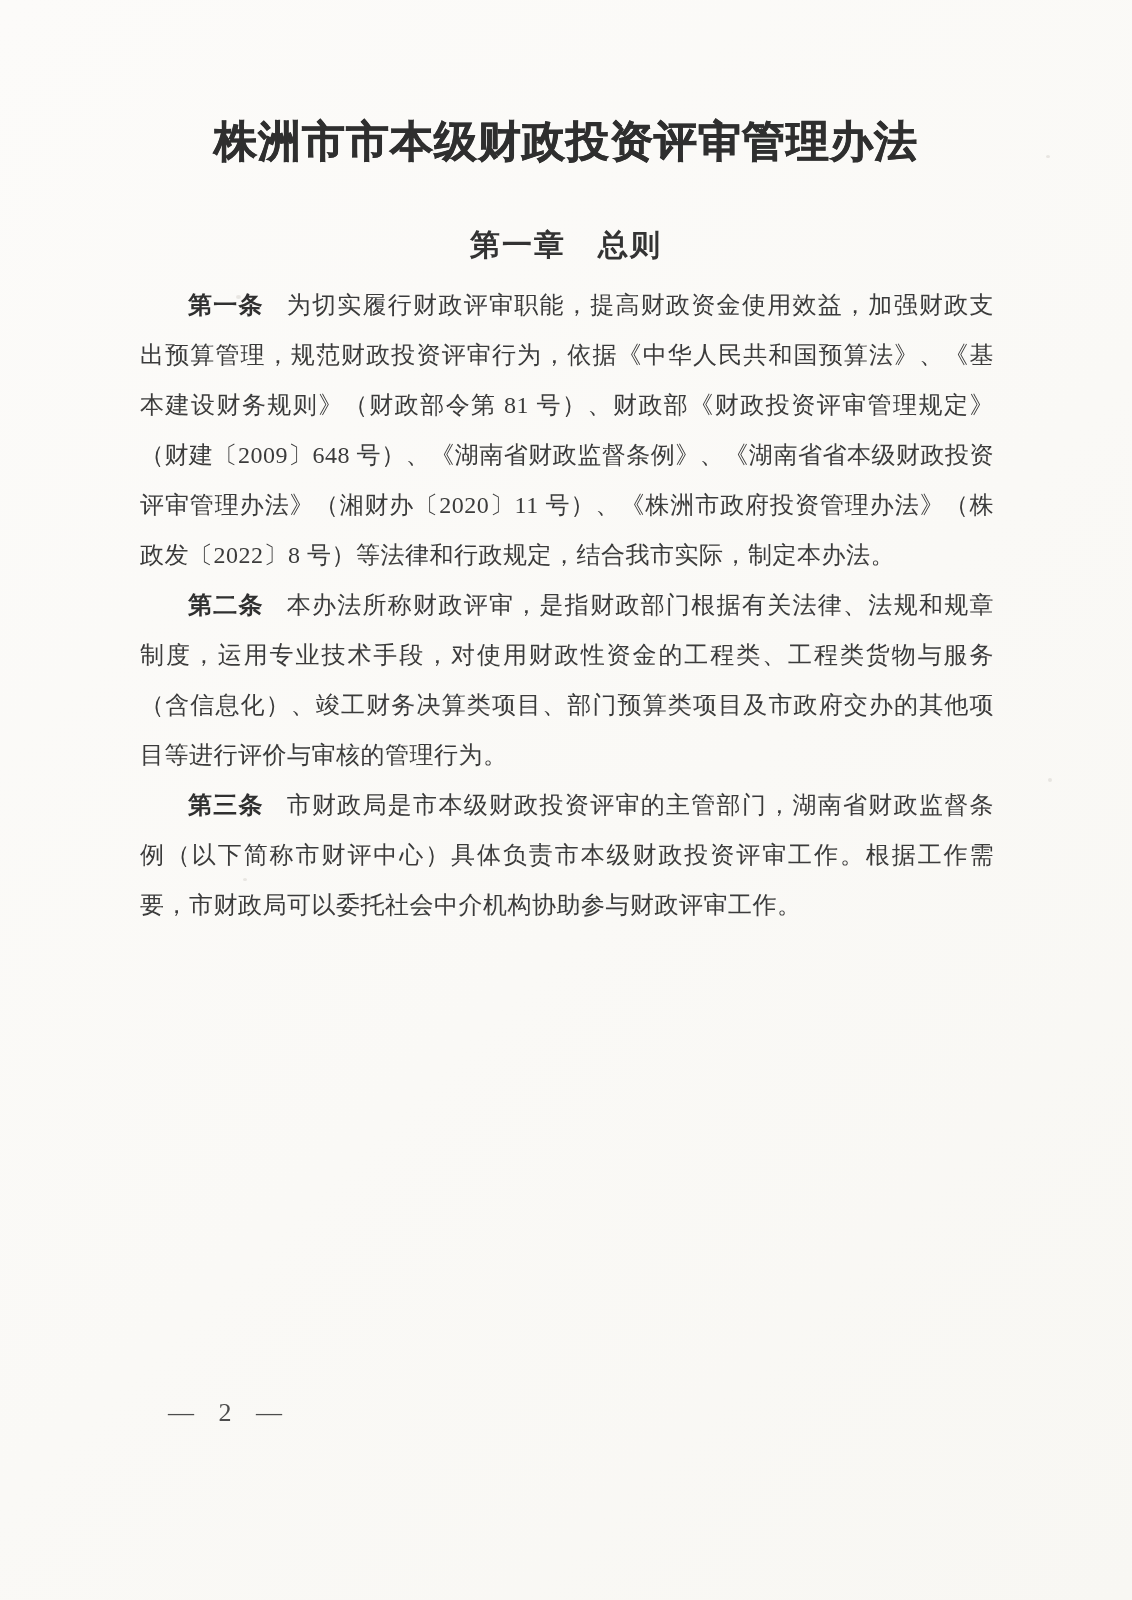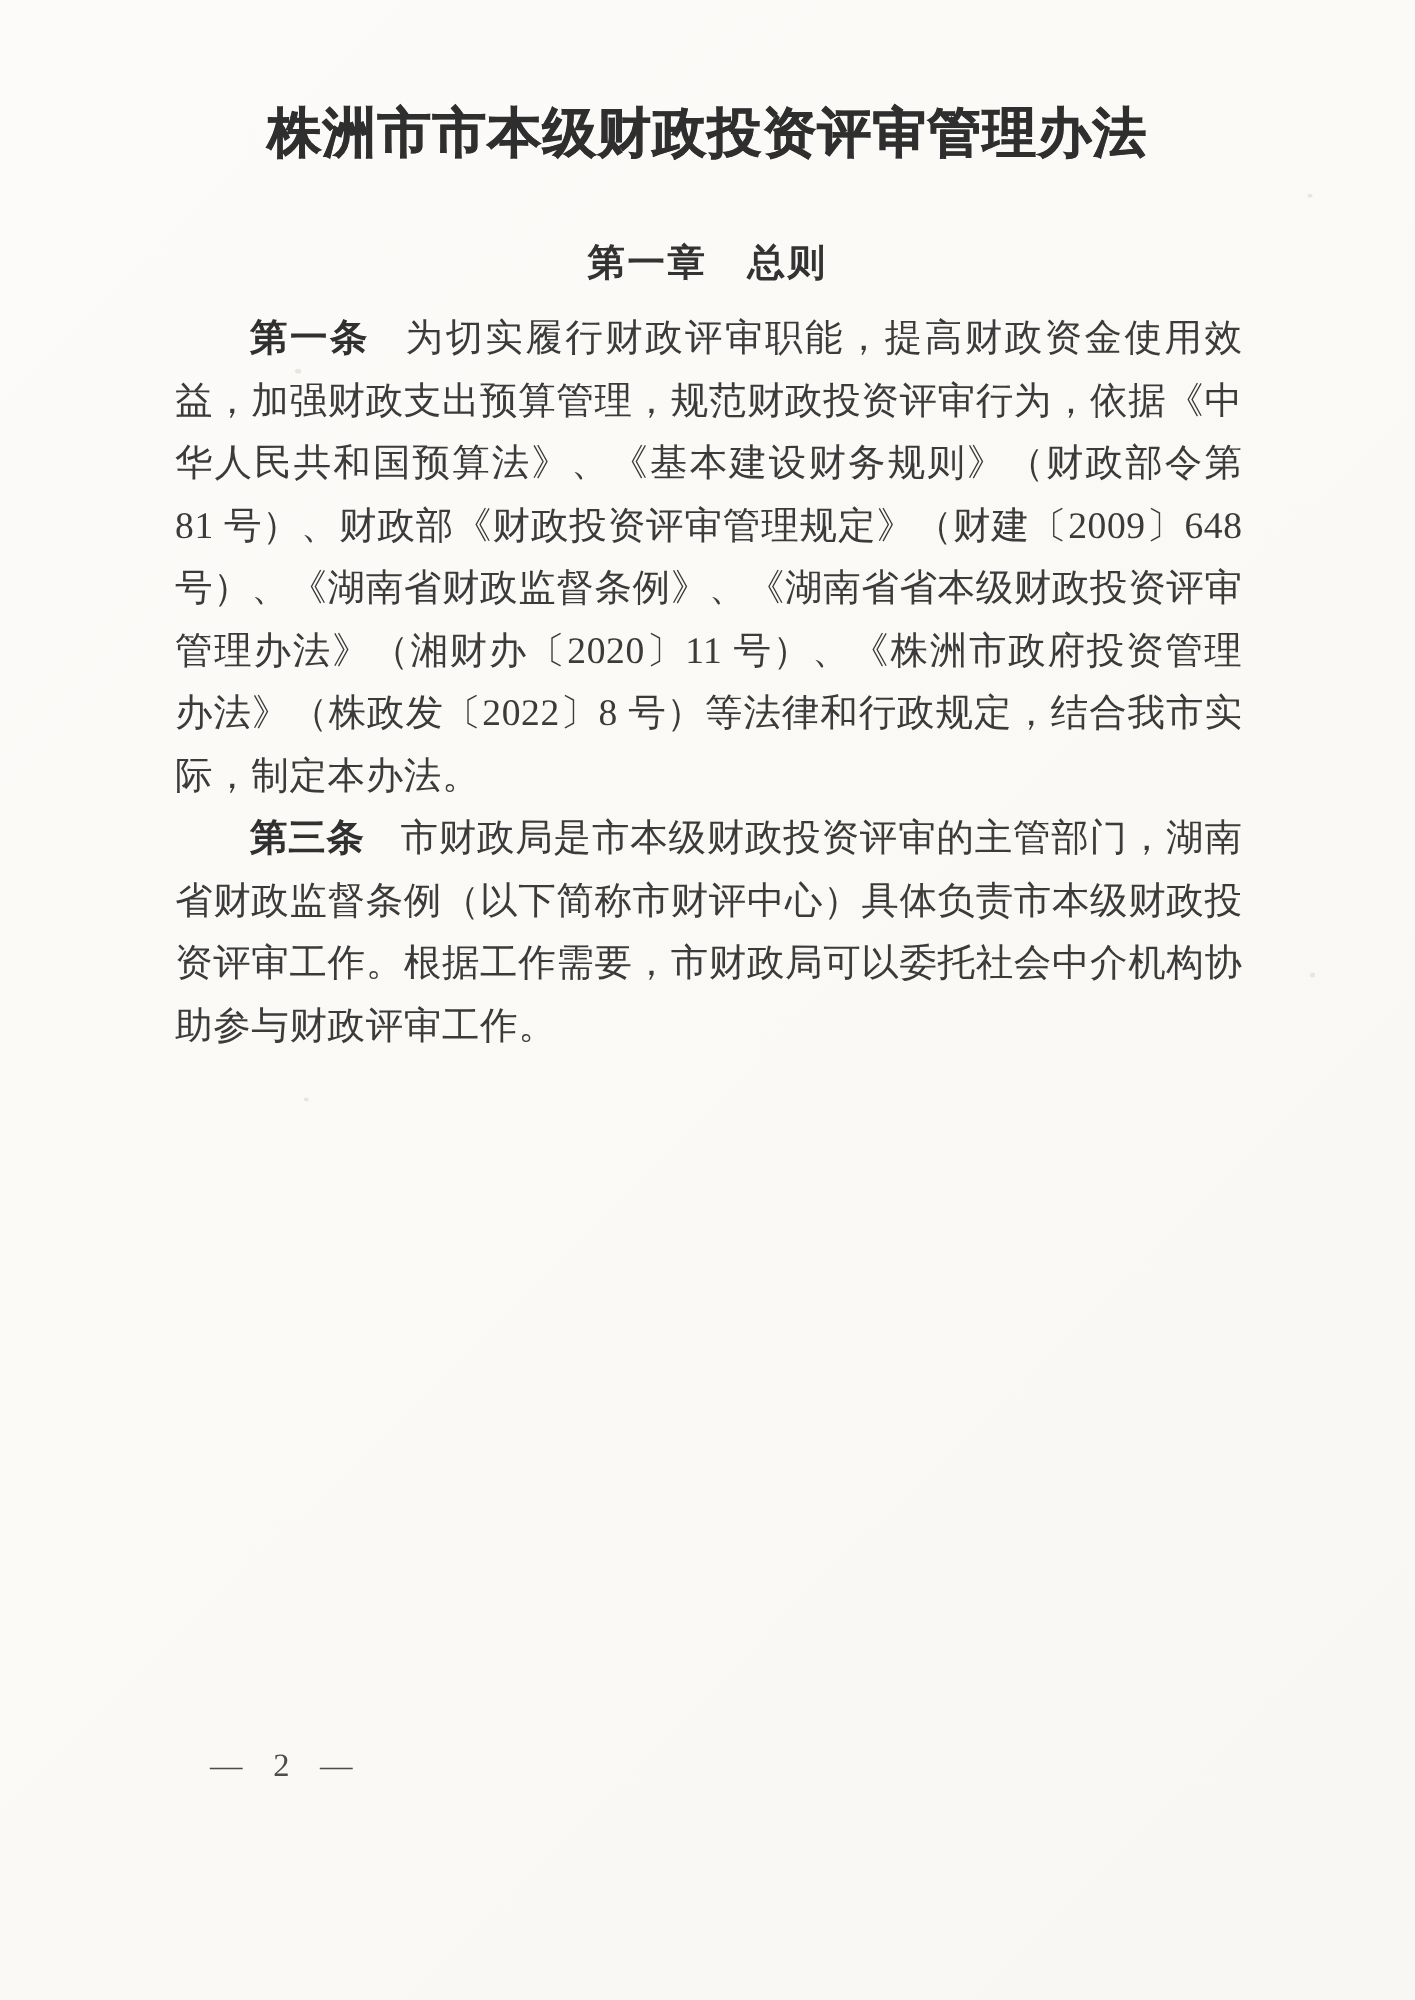--- a/index.html
+++ b/index.html
@@ -28,21 +28,21 @@
     background: #d8d6d0;
     opacity: .55;
   }
   .speck.s1 { left: 236px; top: 295px;  width: 5px; height: 4px; }
   .speck.s2 { left: 1046px; top: 155px; width: 4px; height: 3px; }
   .speck.s3 { left: 1048px; top: 778px; width: 4px; height: 4px; }
   .speck.s4 { left: 243px; top: 878px;  width: 4px; height: 3px; }
 
   .title {
     margin: 0;
-    padding-top: 82px;
+    padding-top: 116px;
     text-align: center;
     font-family: "Liberation Sans", sans-serif;
     font-weight: 800;
     font-size: 43px;
     line-height: 50px;
     letter-spacing: 1px;
     color: #2f2f2f;
     -webkit-text-stroke: .6px #2f2f2f;
   }
   .chapter {
@@ -52,21 +52,21 @@
     font-family: "Liberation Sans", sans-serif;
     font-weight: 700;
     font-size: 30px;
     line-height: 34px;
     letter-spacing: 2px;
     color: #333333;
   }
   .doc-body {
     margin: 18px 0 0 140px;
     width: 854px;
-    font-size: 30px;
+    font-size: 24px;
     line-height: 50px;
     text-align: justify;
     color: #3b3b3b;
     letter-spacing: .5px;
   }
   .doc-body p {
     margin: 0;
     text-indent: 2em;
   }
   .art-label {
@@ -95,20 +95,21 @@
   <span class="speck s3"></span>
   <span class="speck s4"></span>
 
   <h1 class="title">株洲市市本级财政投资评审管理办法</h1>
 
   <h2 class="chapter">第一章　总则</h2>
 
   <div class="doc-body">
     <p><span class="art-label">第一条</span><span>为切实履行财政评审职能，提高财政资金使用效益，加强财政支出预算管理，规范财政投资评审行为，依据《中华人民共和国预算法》、《基本建设财务规则》（财政部令第 81 号）、财政部《财政投资评审管理规定》（财建〔2009〕648 号）、《湖南省财政监督条例》、《湖南省省本级财政投资评审管理办法》（湘财办〔2020〕11 号）、《株洲市政府投资管理办法》（株政发〔2022〕8 号）等法律和行政规定，结合我市实际，制定本办法。</span></p>
 
+    <p><span class="art-label">第二条</span><span>本办法所称财政评审，是指财政部门根据有关法律、法规和规章制度，运用专业技术手段，对使用财政性资金的工程类、工程类货物与服务（含信息化）、竣工财务决算类项目、部门预算类项目及市政府交办的其他项目等进行评价与审核的管理行为。</span></p>
 
     <p><span class="art-label">第三条</span><span>市财政局是市本级财政投资评审的主管部门，湖南省财政监督条例（以下简称市财评中心）具体负责市本级财政投资评审工作。根据工作需要，市财政局可以委托社会中介机构协助参与财政评审工作。</span></p>
 
   </div>
 
   <div class="footer">— 2 —</div>
 
 </div>
 
 </body></html>

